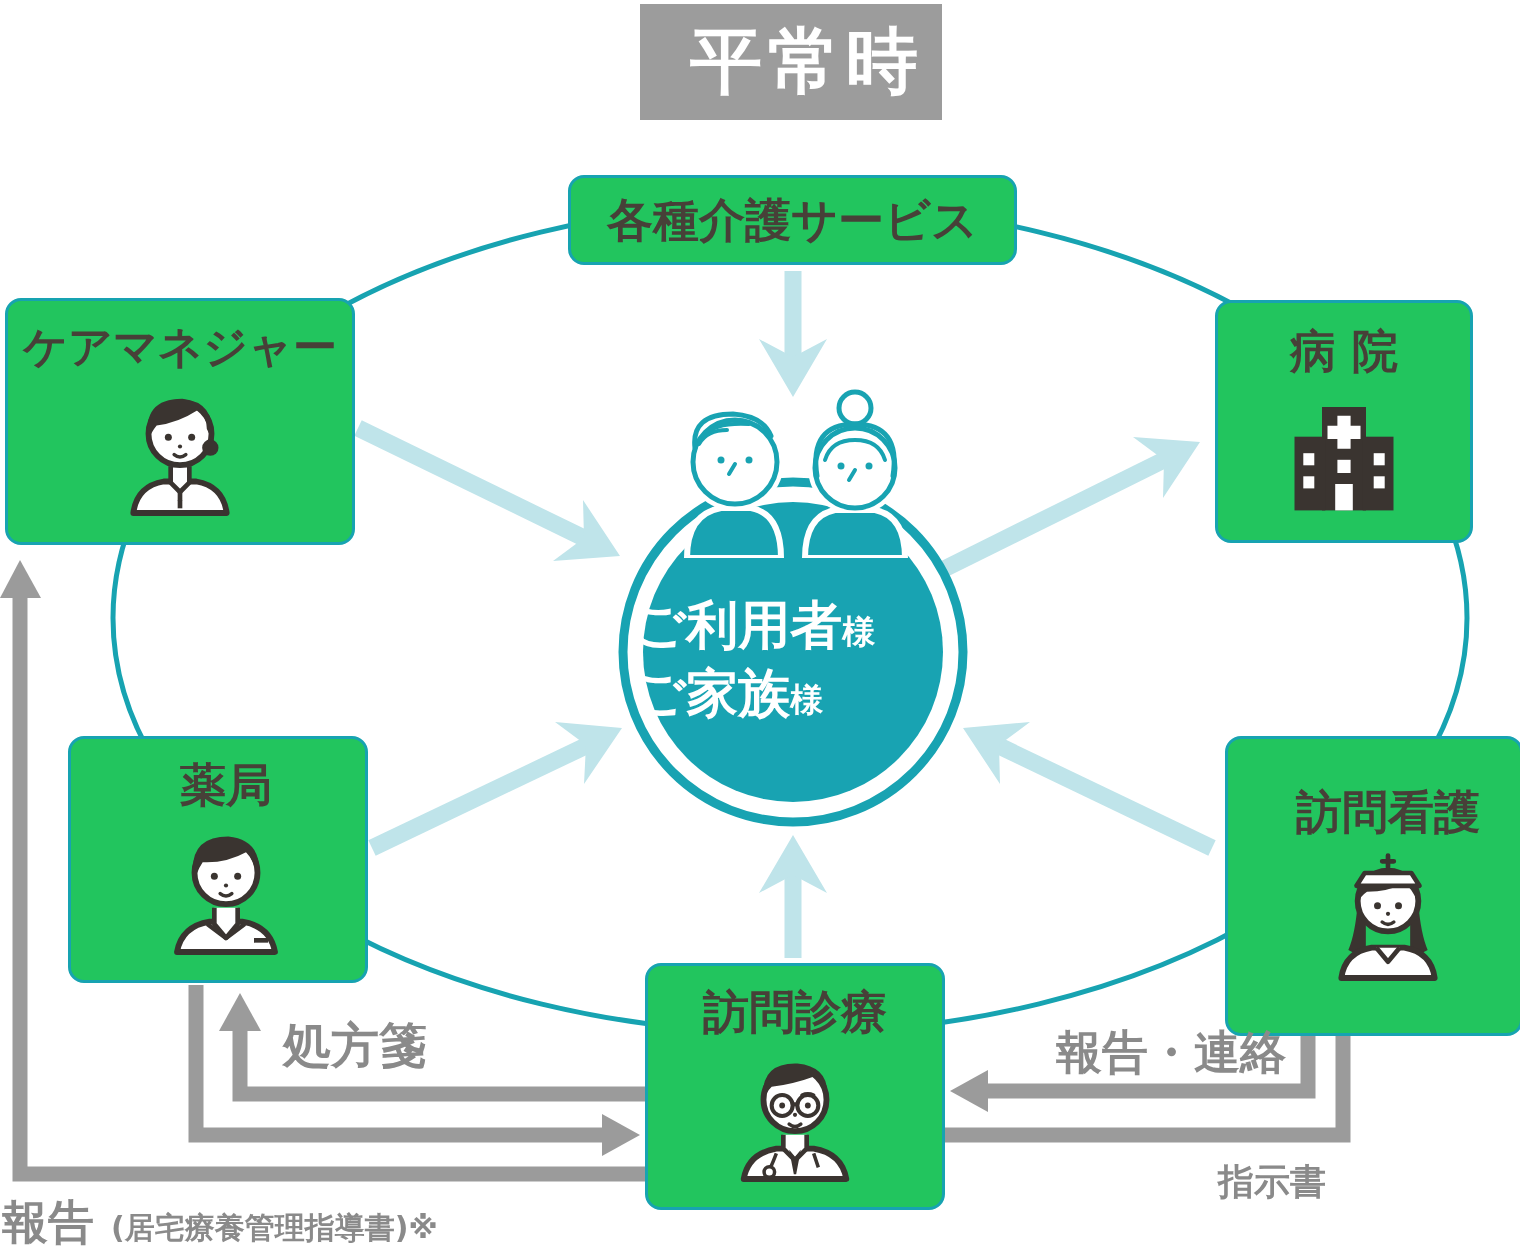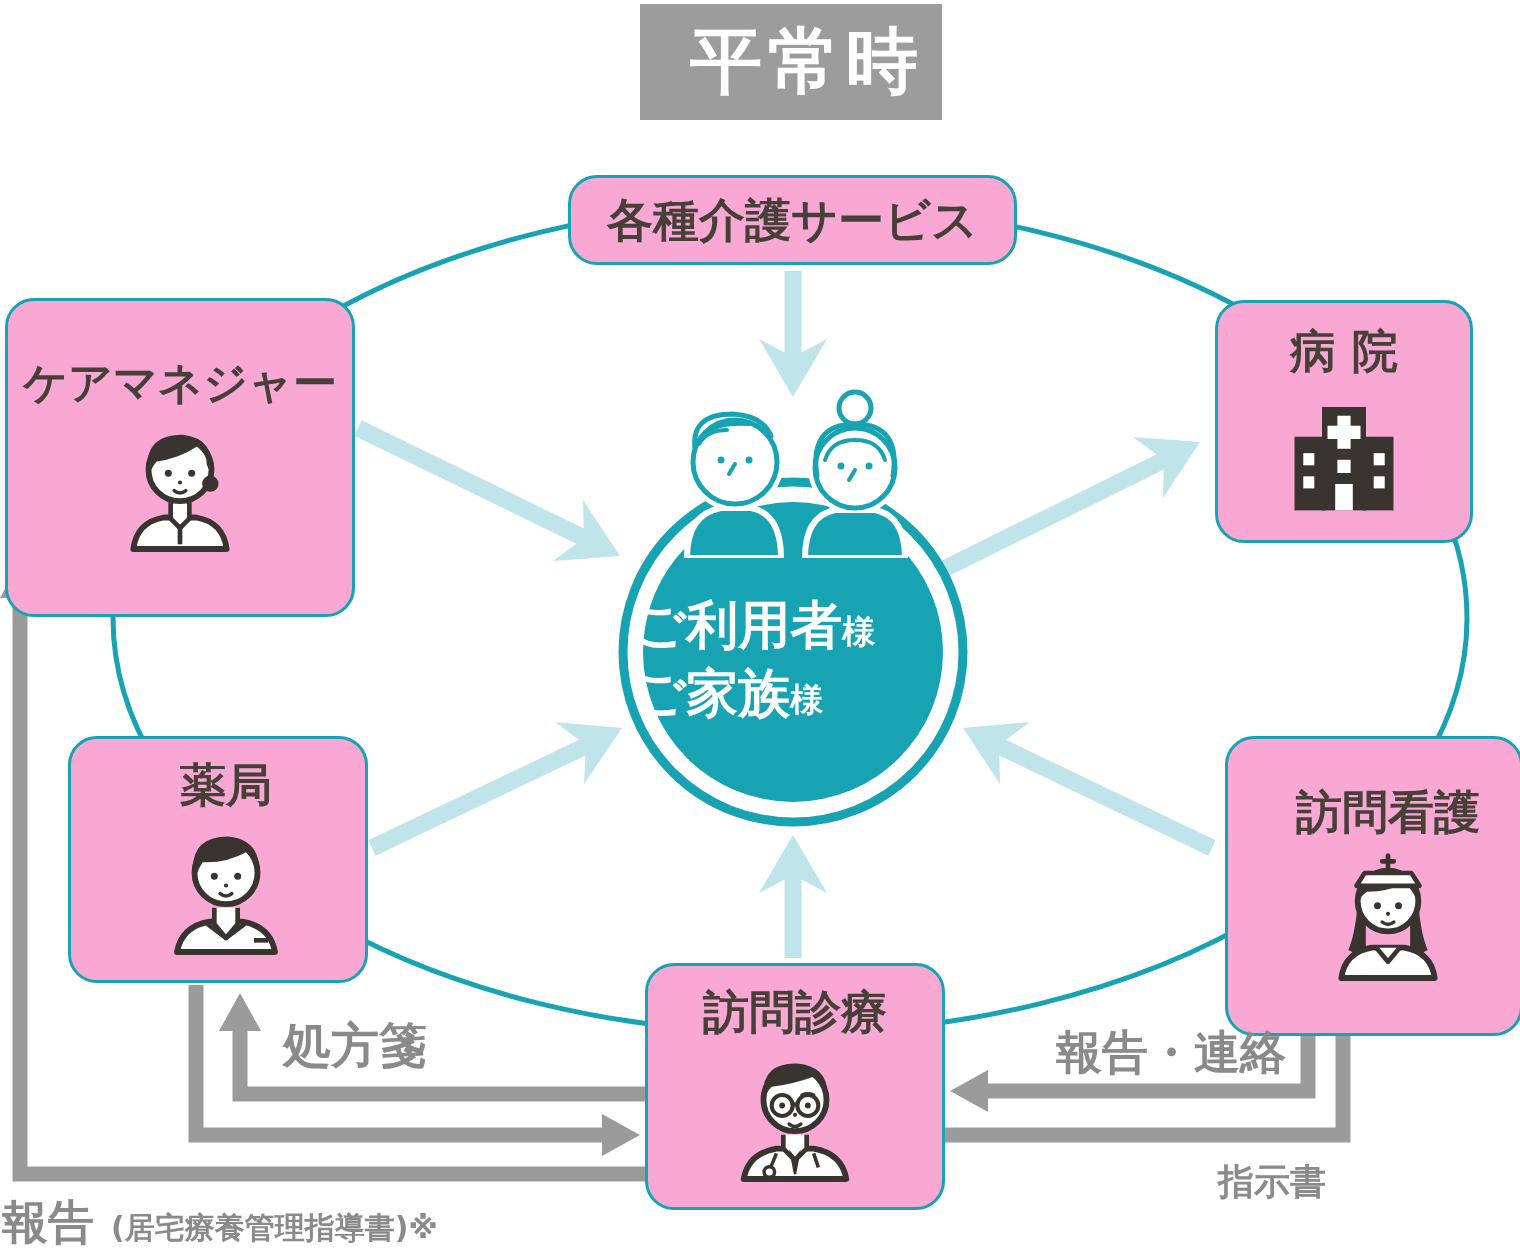--- a/index.html
+++ b/index.html
@@ -7,21 +7,21 @@
     position:relative;width:1520px;height:1251px;background:#fff;overflow:hidden;
     font-family:"DejaVu Sans","Liberation Sans",sans-serif;
   }
   .layer{position:absolute;left:0;top:0;width:1520px;height:1251px;}
   .title-box{
     position:absolute;left:640px;top:4px;width:302px;height:116px;
     background:#9C9C9C;display:flex;align-items:center;justify-content:center;
   }
   .title-box span{color:#fff;font-size:72px;font-weight:700;letter-spacing:6px;margin-left:32px;}
   .node{
-    position:absolute;background:#f9a8d4;border:3px solid #17A3B1;border-radius:29px;
+    position:absolute;background:#22c55e;border:3px solid #17A3B1;border-radius:16px;
     display:flex;flex-direction:column;align-items:center;justify-content:center;
     box-sizing:border-box;
     text-align:center;
   }
   .node-label{font-size:46px;font-weight:700;color:#474038;white-space:nowrap;line-height:1.1;}
   .node .icon{margin-top:8px;}
   .icon svg{display:block;}
   .center-text{
     position:absolute;left:633px;top:592px;width:320px;text-align:left;
     color:#fff;font-weight:700;line-height:1.3;
@@ -100,21 +100,21 @@
   </svg>
 
   <div class="title-box">
     <span>平常時</span>
   </div>
 
   <div class="node" style="left:568px;top:175px;width:449px;height:90px;">
     <div class="node-label">各種介護サービス</div>
   </div>
 
-  <div class="node" style="left:5px;top:298px;width:350px;height:319px;">
+  <div class="node" style="left:5px;top:298px;width:350px;height:247px;">
     <div class="node-label" style="font-size:44px;">ケアマネジャー</div>
     <div class="icon">
       <svg width="140" height="140" viewBox="0 0 120 120">
         <path d="M20 114 Q23 91 46 87 L74 87 Q97 91 100 114 Z" fill="#fff" stroke="#3A3430" stroke-width="5" stroke-linejoin="round"></path>
         <path d="M52 74 L52 88 L60 96 L68 88 L68 74" fill="#fff" stroke="#3A3430" stroke-width="4" stroke-linejoin="round"></path>
         <line x1="60" y1="96" x2="60" y2="110" stroke="#3A3430" stroke-width="4"></line>
         <circle cx="60" cy="103" r="1.8" fill="#3A3430"></circle>
         <circle cx="60" cy="46" r="27" fill="#fff" stroke="#3A3430" stroke-width="5"></circle>
         <path d="M33 52 Q27 16 62 16 Q91 19 87 50 L83 42 Q83 31 75 26 Q58 37 40 39 Q35 45 33 52 Z" fill="#3A3430"></path>
         <circle cx="86" cy="58" r="7" fill="#3A3430"></circle>

